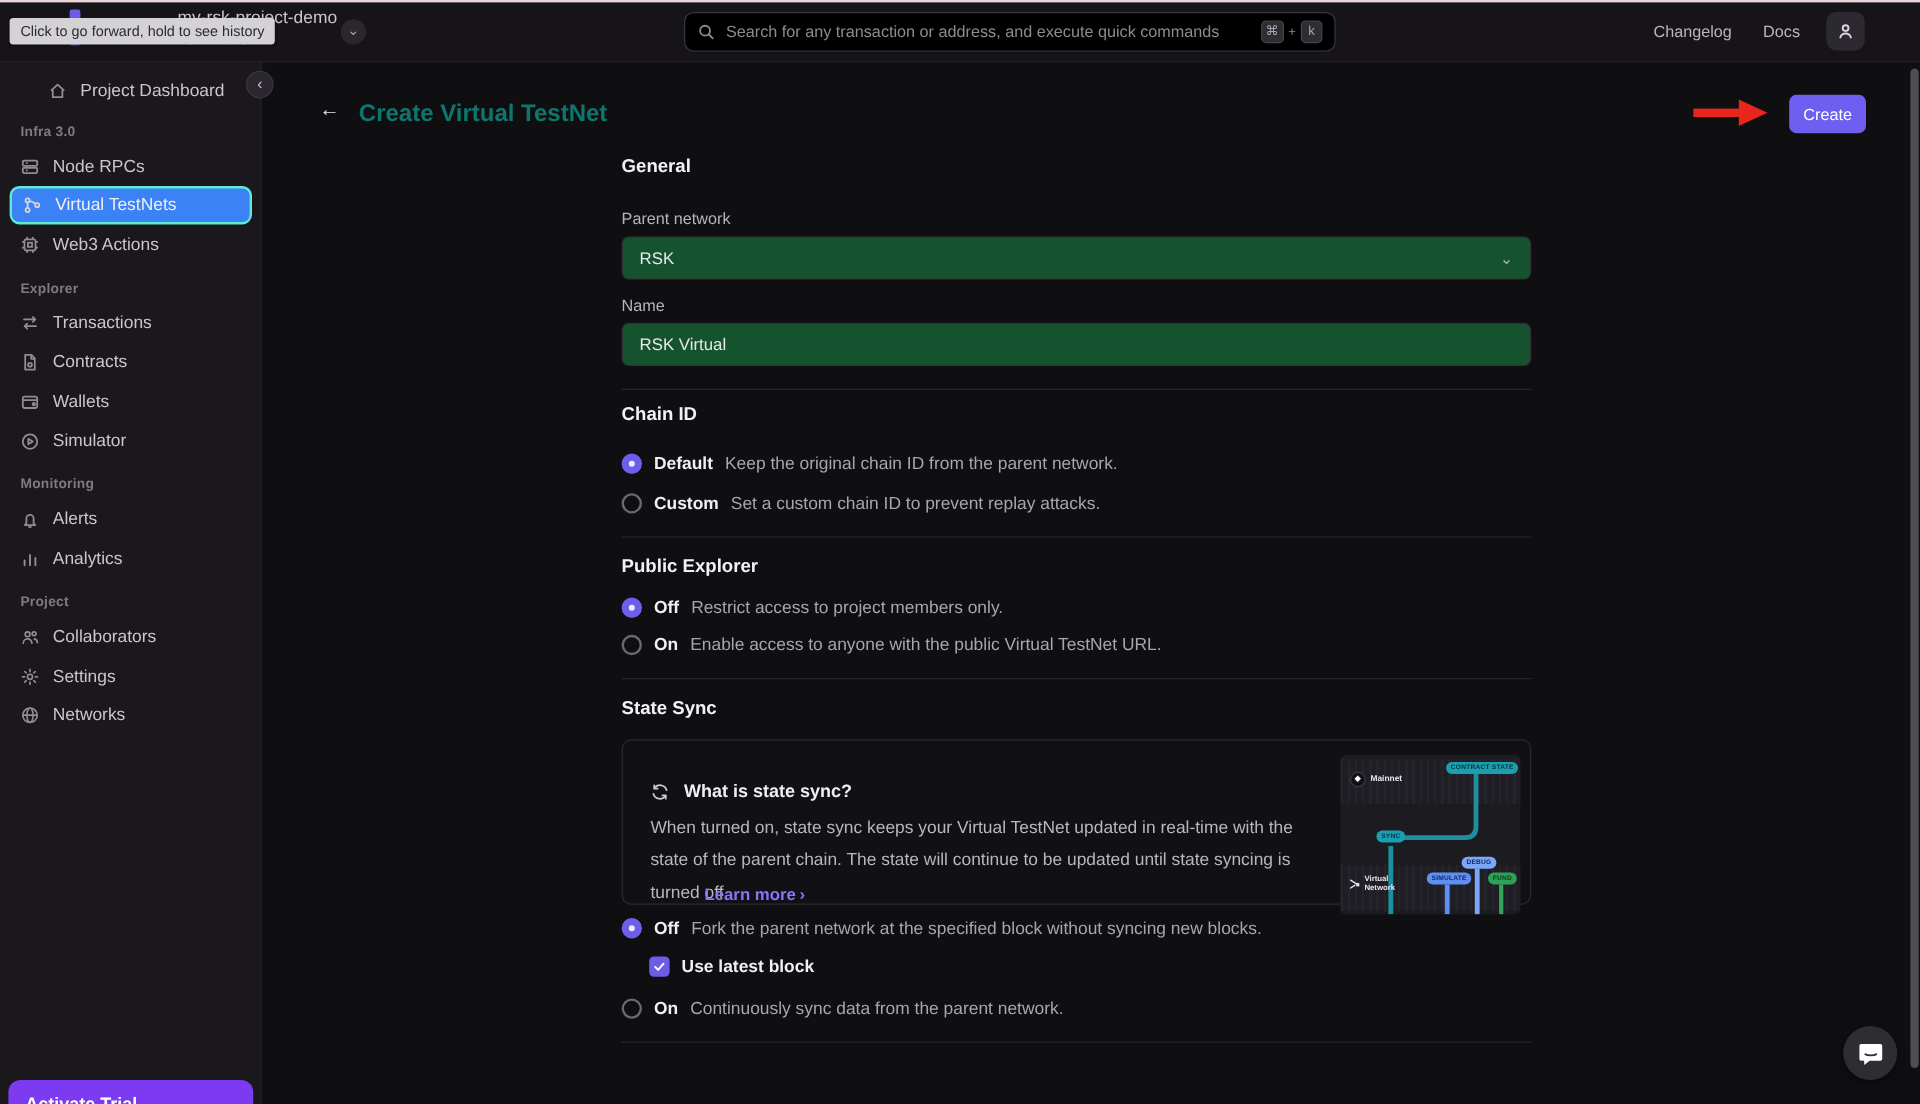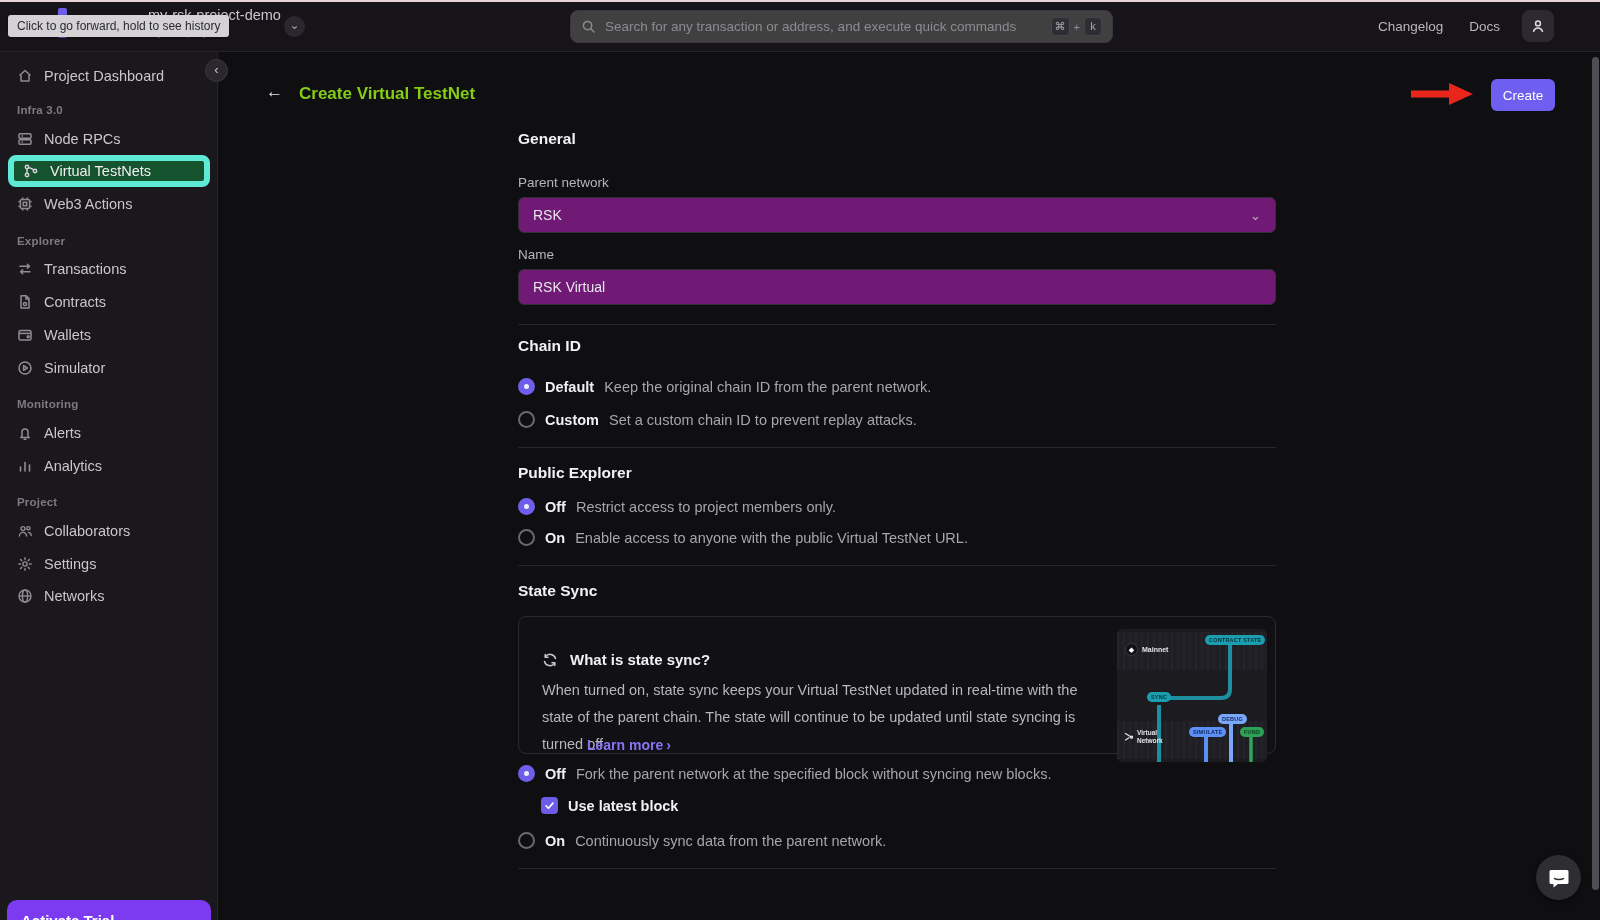--- a/index.html
+++ b/index.html
@@ -11,52 +11,52 @@
   .top-edge { position:absolute; left:0; top:0; width:1600px; height:2px; background:#e9d3d6; z-index:60; }
 
   
   .topbar { position:absolute; left:0; top:0; width:1600px; height:52px; background:#161419; border-bottom:1px solid #26242a; z-index:20; }
   .logo-mark { position:absolute; left:58px; top:8px; width:9px; height:30px; background:#6c5ce7; border-radius:2px; }
   .tooltip { position:absolute; left:8px; top:15px; height:22px; line-height:22px; background:#d4d2d5; color:#2b2a2e; font-size:12px; padding:0 9px; border-radius:3px; white-space:nowrap; z-index:30; box-shadow:0 1px 2px rgba(0,0,0,.4); }
   .project { position:absolute; left:148px; top:7px; }
   .project-name { font-size:14.5px; color:#c9c6cd; }
   .project-sub { font-size:11.5px; color:#6e6b73; margin-top:3px; }
   .project-chev { position:absolute; left:284px; top:16px; width:21px; height:21px; border-radius:50%; background:#2a282e; color:#a5a2a9; font-size:12px; text-align:center; line-height:18px; }
-  .search { position:absolute; left:570px; top:10px; width:543px; height:33px; background:#404040; border:1px solid #39363d; border-radius:8px; display:flex; align-items:center; padding:0 10px; }
+  .search { position:absolute; left:570px; top:10px; width:543px; height:33px; background:#000000; border:1px solid #39363d; border-radius:8px; display:flex; align-items:center; padding:0 10px; }
   .search input { flex:1; background:transparent; border:none; outline:none; color:#c9c6cd; font-size:13.5px; font-family:"Liberation Sans",sans-serif; margin-left:9px; }
   .search input::placeholder { color:#8d8a91; }
   .kbd { min-width:18px; height:19px; background:#2f2d34; border:1px solid #47444b; border-radius:4px; color:#a8a5ac; font-size:11px; text-align:center; line-height:17px; padding:0 3px; }
   .kbd-plus { color:#8d8a91; font-size:11px; margin:0 4px; }
   .top-links { position:absolute; right:47px; top:0; height:52px; display:flex; align-items:center; gap:26px; }
   .top-link { font-size:13.5px; color:#b9b6bc; cursor:pointer; }
   .avatar-btn { position:absolute; right:46px; top:10px; width:32px; height:32px; background:#2c2a30; border-radius:8px; display:flex; align-items:center; justify-content:center; color:#d9d7dc; }
 
   
   .sidebar { position:absolute; left:0; top:52px; width:218px; height:868px; background:#1a181c; border-right:1px solid #26242a; z-index:10; }
   .side-row { position:absolute; left:8px; width:202px; height:32px; display:flex; align-items:center; gap:11px; padding-left:9px; color:#c9c6cc; font-size:14.5px; border-radius:8px; cursor:pointer; }
   .side-row .ic { color:#8f8c93; display:flex; }
-  .side-row.active { background:#14532d; border:6px solid #5eead4; color:#f0eff1; }
+  .side-row.active { background:#3b82f6; border:2px solid #5eead4; color:#f0eff1; }
   .side-row.active .ic { color:#d5d2d8; }
   .side-label { position:absolute; left:17px; height:14px; font-size:11.5px; font-weight:bold; color:#7d7a81; letter-spacing:.2px; }
   .collapse-btn { position:absolute; left:205px; top:59px; width:23px; height:23px; border-radius:50%; background:#2a282e; border:1px solid #3a373e; color:#c9c6cc; font-size:13px; text-align:center; line-height:20px; z-index:15; cursor:pointer; }
   .trial { position:absolute; left:7px; top:848px; width:204px; height:62px; background:#7c3bf0; border-radius:10px; padding:12px 14px; cursor:pointer; }
   .trial-title { font-size:15px; font-weight:bold; color:#ffffff; }
 
   
   .back-arrow { position:absolute; left:266px; top:82px; font-size:17px; color:#e8e7ea; cursor:pointer; }
-  .page-title { position:absolute; left:299px; top:84px; font-size:17px; font-weight:bold; color:#84cc16; }
+  .page-title { position:absolute; left:299px; top:84px; font-size:20px; font-weight:bold; color:#0f766e; }
   .create-btn { position:absolute; left:1491px; top:79px; width:64px; height:32px; background:#6f5ff0; border:none; border-radius:6px; color:#fff; font-size:13.5px; font-family:"Liberation Sans",sans-serif; cursor:pointer; }
   .red-arrow { position:absolute; left:1411px; top:82px; z-index:25; }
 
   
   .form { position:absolute; left:518px; top:130px; width:758px; }
   .h-sec { font-size:15.5px; font-weight:bold; color:#f2f1f4; }
   .f-label { font-size:13.5px; color:#b7b4ba; margin-top:27px; }
   .f-label.name { margin-top:14px; }
-  .select, .input { margin-top:7px; width:758px; height:36px; background:#701a75; border:1px solid #322f36; border-radius:6px; display:flex; align-items:center; padding:0 14px; font-size:14px; color:#e8e7ea; }
+  .select, .input { margin-top:7px; width:758px; height:36px; background:#14532d; border:1px solid #322f36; border-radius:6px; display:flex; align-items:center; padding:0 14px; font-size:14px; color:#e8e7ea; }
   .select { justify-content:space-between; cursor:pointer; }
   .select .chev { color:#b7b4ba; font-size:13px; }
   .input input { width:100%; background:transparent; border:none; outline:none; color:#e8e7ea; font-size:14px; font-family:"Liberation Sans",sans-serif; }
   .divider { height:1px; background:#28262b; margin-top:19px; }
   .h-chain { margin-top:12px; }
   .h-gap16 { margin-top:16px; }
   .opt { display:flex; align-items:center; gap:10px; cursor:pointer; }
   .opt.mt23 { margin-top:23px; } .opt.mt16 { margin-top:16px; } .opt.mt14 { margin-top:14px; } .opt.mt10 { margin-top:11px; } .opt.mt18 { margin-top:18px; }
   .radio { width:17px; height:17px; border-radius:50%; border:2px solid #6b6870; background:transparent; flex:0 0 auto; }
   .radio.checked { border:6px solid #6f5ee9; background:#efedfc; }
@@ -130,21 +130,21 @@
     <span>
       <svg width="16" height="16" viewBox="0 0 16 16" fill="none" stroke="currentColor" stroke-width="1.6" stroke-linecap="round">
           <circle cx="8" cy="5.4" r="2.4"></circle>
           <path d="M3.6 13.2a4.6 4.6 0 0 1 8.8 0"></path>
         </svg>
     </span>
   </div>
 </header>
 
 <aside class="sidebar">
-  <div class="side-row" style="top:8px;">
+  <div class="side-row" style="top:8px;justify-content:center;">
     <span class="ic">
       <svg width="16" height="16" viewBox="0 0 16 16" fill="none" stroke="currentColor" stroke-width="1.5" stroke-linejoin="round">
           <path d="M2.5 7.5 8 2.5l5.5 5"></path>
           <path d="M4 6.8V13h8V6.8"></path>
         </svg>
     </span>
     <span>Project Dashboard</span>
   </div>
 
   <div class="side-label" style="top:52px;">Infra 3.0</div>

